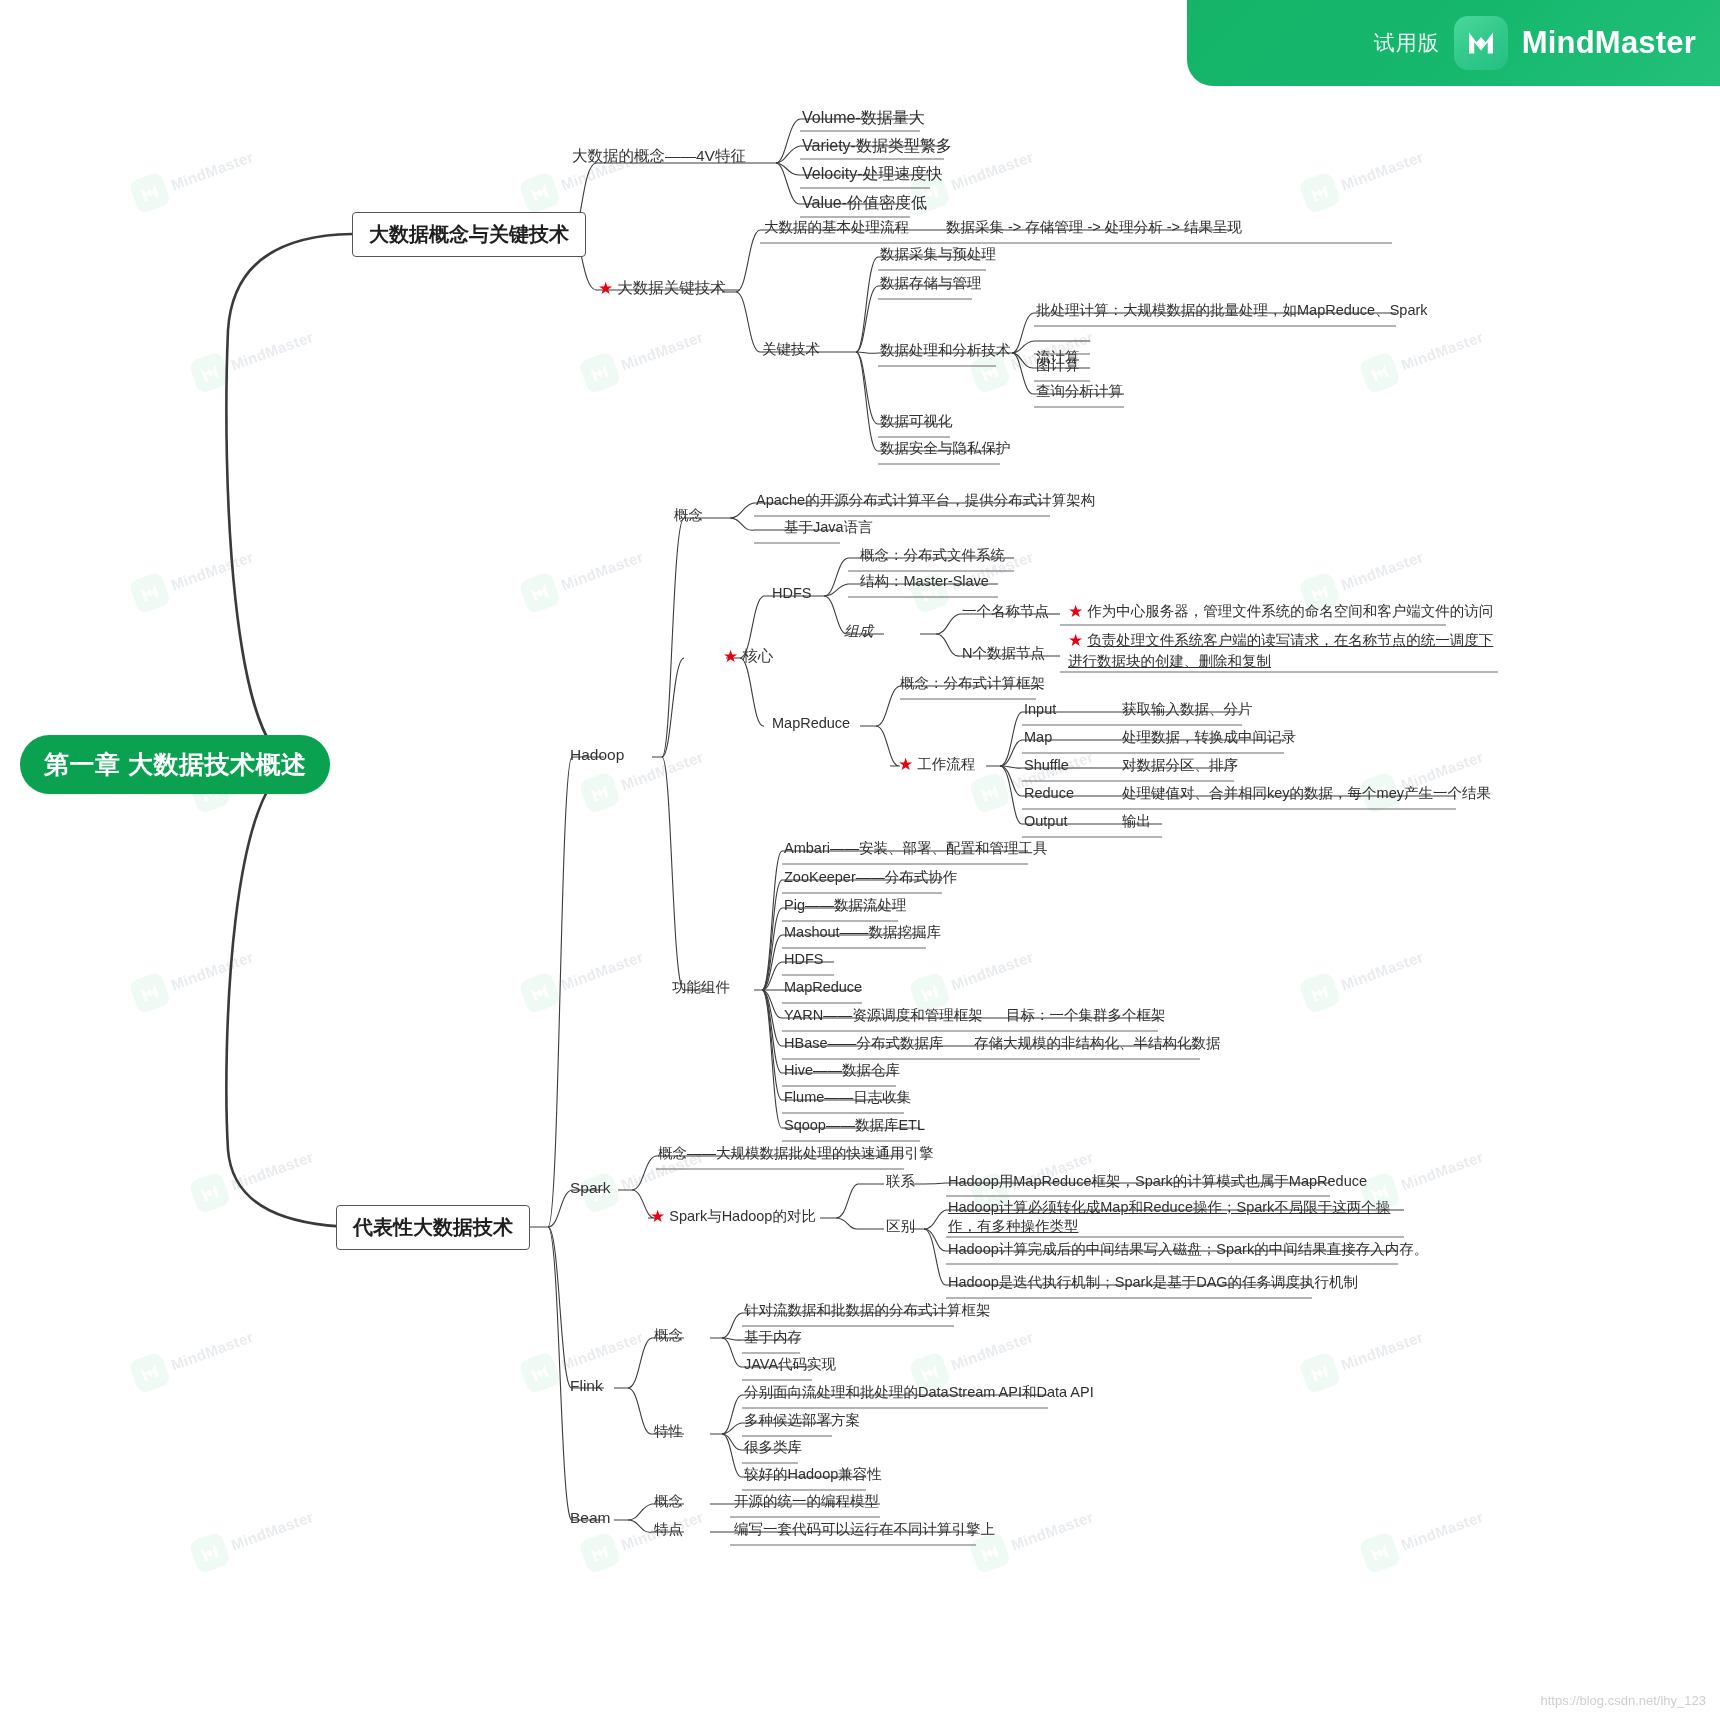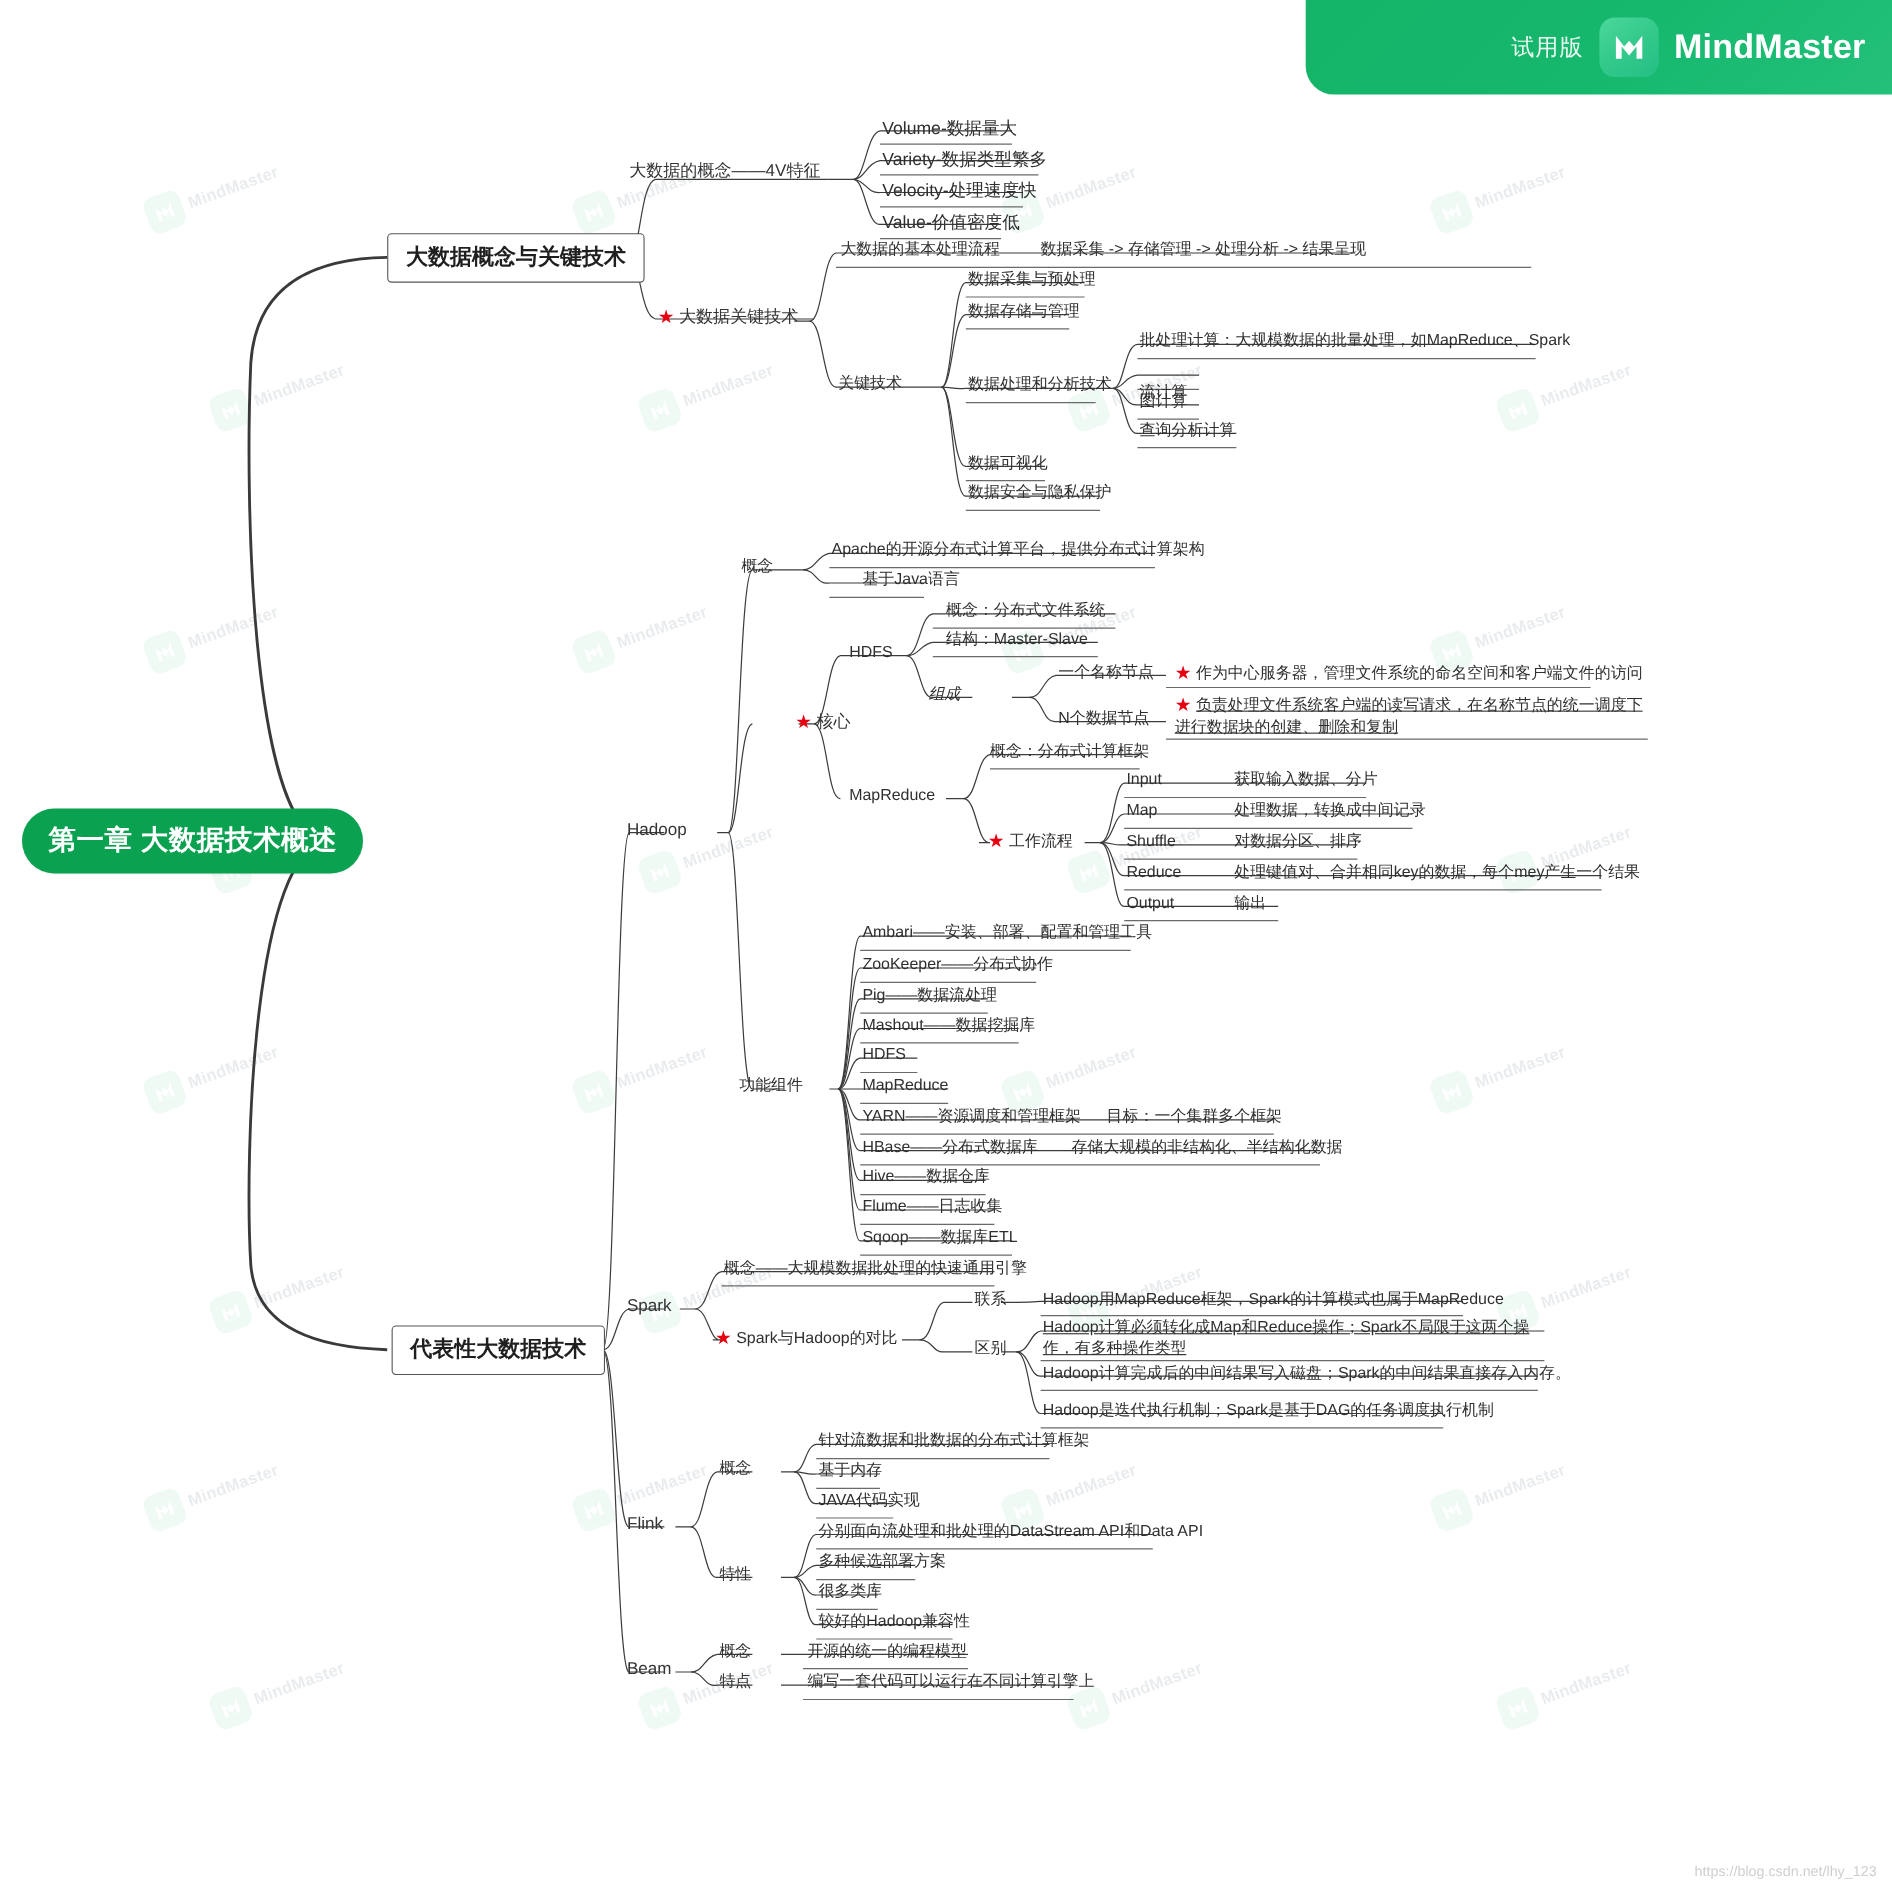--- a/index.html
+++ b/index.html
@@ -610,21 +610,21 @@
   <div class="node leaf small" style="left:878px; top:274px;">数据存储与管理</div>
   <div class="node leaf small" style="left:878px; top:341px;">数据处理和分析技术</div>
   <div class="node leaf small" style="left:878px; top:412px;">数据可视化</div>
   <div class="node leaf small" style="left:878px; top:439px;">数据安全与隐私保护</div>
 
   <div class="node leaf small" style="left:1034px; top:301px;">批处理计算：大规模数据的批量处理，如MapReduce、Spark</div>
   <div class="node leaf small" style="left:1034px; top:348px;">流计算</div>
   <div class="node leaf small" style="left:1034px; top:356px;">图计算</div>
   <div class="node leaf small" style="left:1034px; top:382px;">查询分析计算</div>
 
-  <div class="node lvl1" style="left:356px; top:1205px;padding-left:16px;">代表性大数据技术</div>
+  <div class="node lvl1" style="left:336px; top:1205px;padding-left:16px;">代表性大数据技术</div>
 
   <div class="node plain" style="left:570px; top:745px;">Hadoop</div>
 
   <div class="node leaf small" style="left:672px; top:506px;">概念</div>
   <div class="node leaf small" style="left:754px; top:491px;">Apache的开源分布式计算平台，提供分布式计算架构</div>
   <div class="node leaf small" style="left:754px; top:518px;margin-left:28px;">基于Java语言</div>
 
   <div class="node plain" style="left:676px; top:646px;margin-left:47px;">
     <span class="star">★</span><span>核心</span>
   </div>

